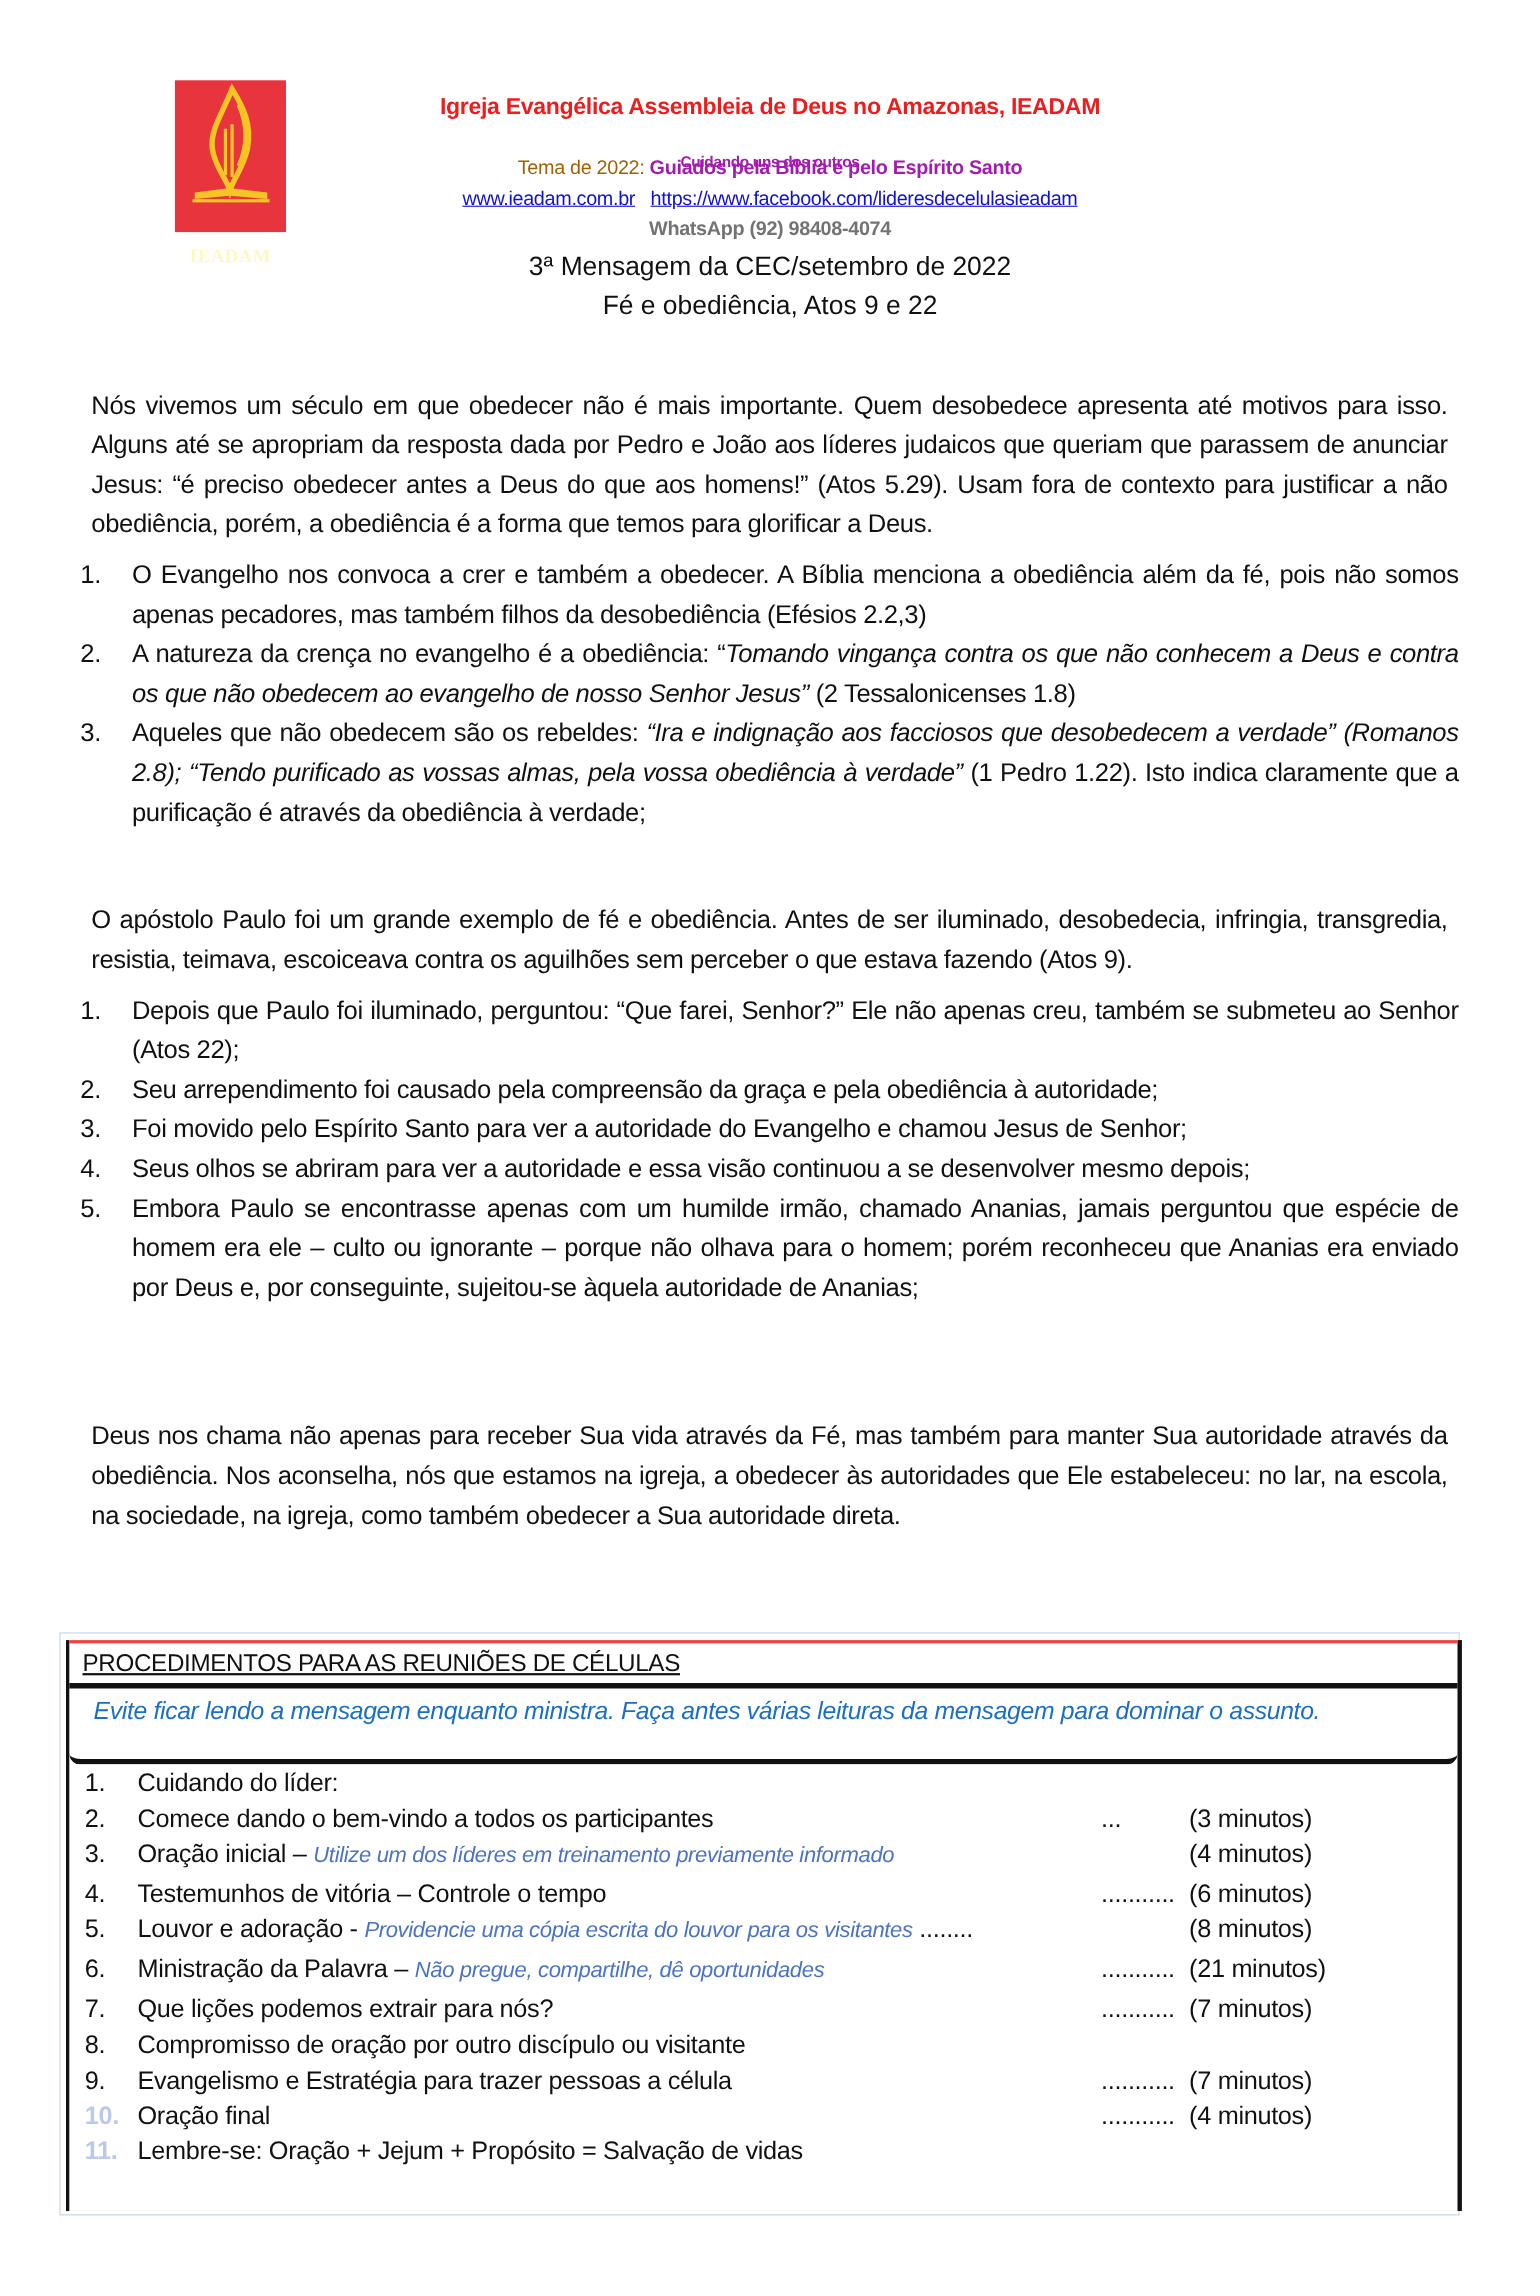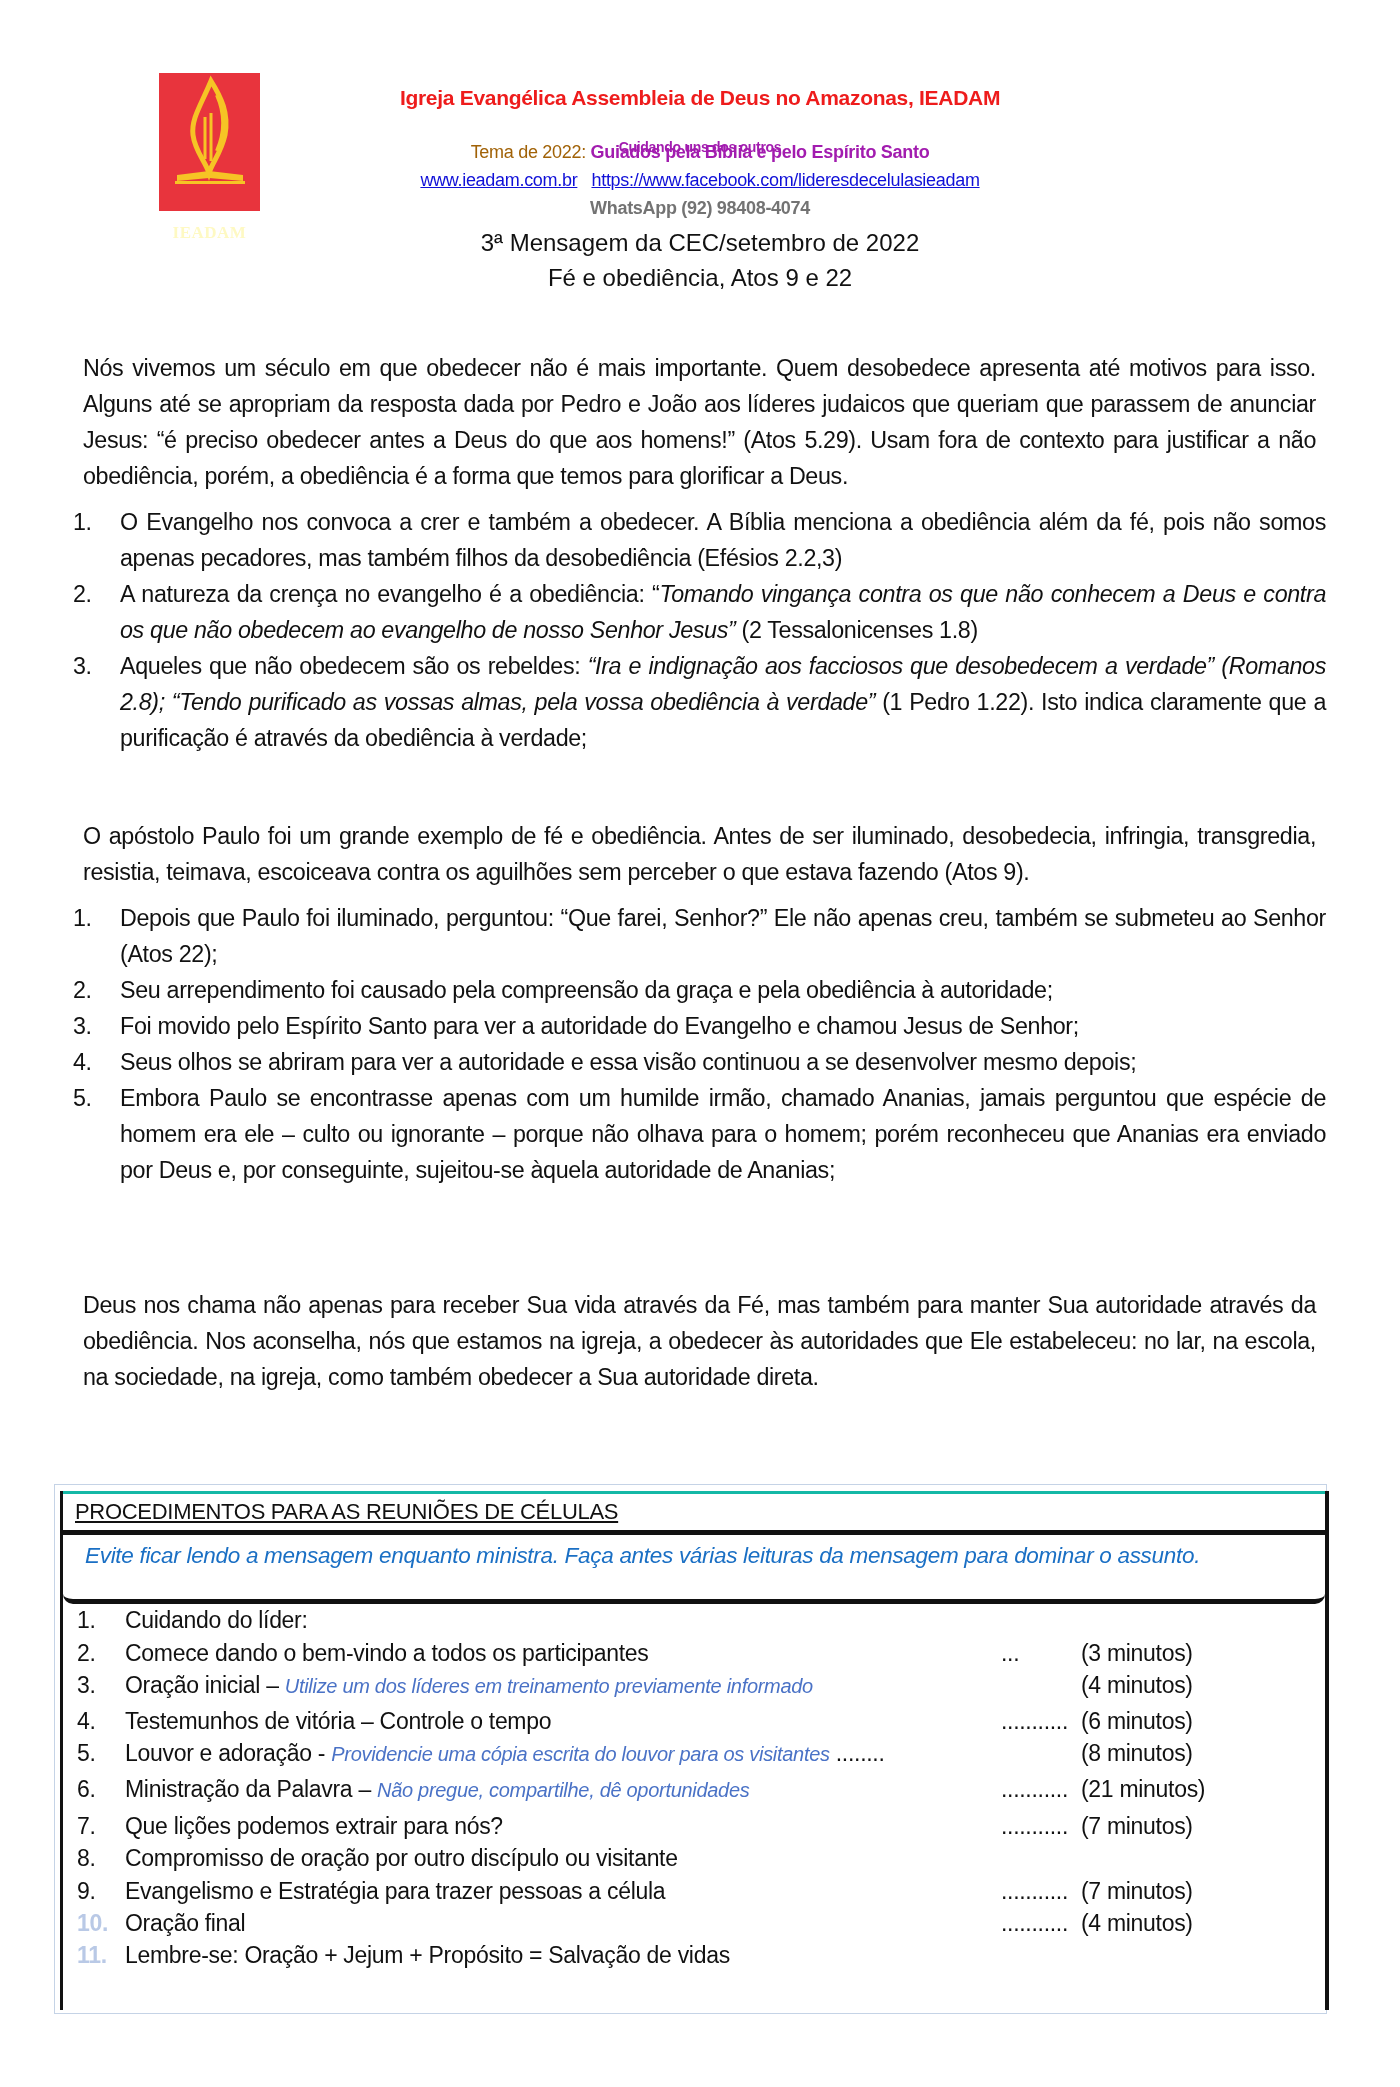--- a/index.html
+++ b/index.html
@@ -27,21 +27,21 @@
   .para { margin:10px; }
   .para-last-line { text-align:justify; text-align-last:left; }
 
   ol.list { margin:0; padding:0; list-style:none; }
   ol.list li { position:relative; padding-left:47px; text-align:justify; text-align-last:left; }
   ol.list li .num { position:absolute; left:0; top:0; }
   .it { font-style:italic; }
 
   .box-outer { position:absolute; left:54px; top:1484px; width:1271px; height:528px; border:1px solid #c5d3e6; }
   .box { position:absolute; left:60px; top:1491px; width:1262px; height:519px; border-left:3px solid #111; border-right:4px solid #111; }
-  .box-hdr { position:absolute; left:0; top:0; width:100%; height:36px; border-top:3px solid #14b8a6; border-bottom:5px solid #111; }
+  .box-hdr { position:absolute; left:0; top:0; width:100%; height:36px; border-top:3px solid #ef4444; border-bottom:5px solid #111; }
   .box-hdr span { position:absolute; left:12px; top:5px; font-size:22px; text-decoration:underline; color:#111; letter-spacing:-0.3px; }
   .box-note { position:absolute; left:0; top:44px; width:100%; height:64px; border-bottom:5px solid #111;border-radius:10px; }
   .box-note span { position:absolute; left:22px; top:3px; right:16px; font-size:22.5px; font-style:italic; color:#1a6fc4; line-height:35px; letter-spacing:-0.3px; }
 
   .proc-list { position:absolute; left:0; top:116px; width:100%; }
   .proc-row { position:absolute; left:0; width:100%; height:32px; font-size:23px; letter-spacing:-0.3px; white-space:nowrap; }
   .proc-row .n { position:absolute; left:14px; }
   .proc-row .n.faded { color:#b9c9e6; font-weight:bold; }
   .proc-row .t { position:absolute; left:62px; }
   .proc-row .t .hint { color:#4a72c6; font-style:italic; font-size:20px; }

